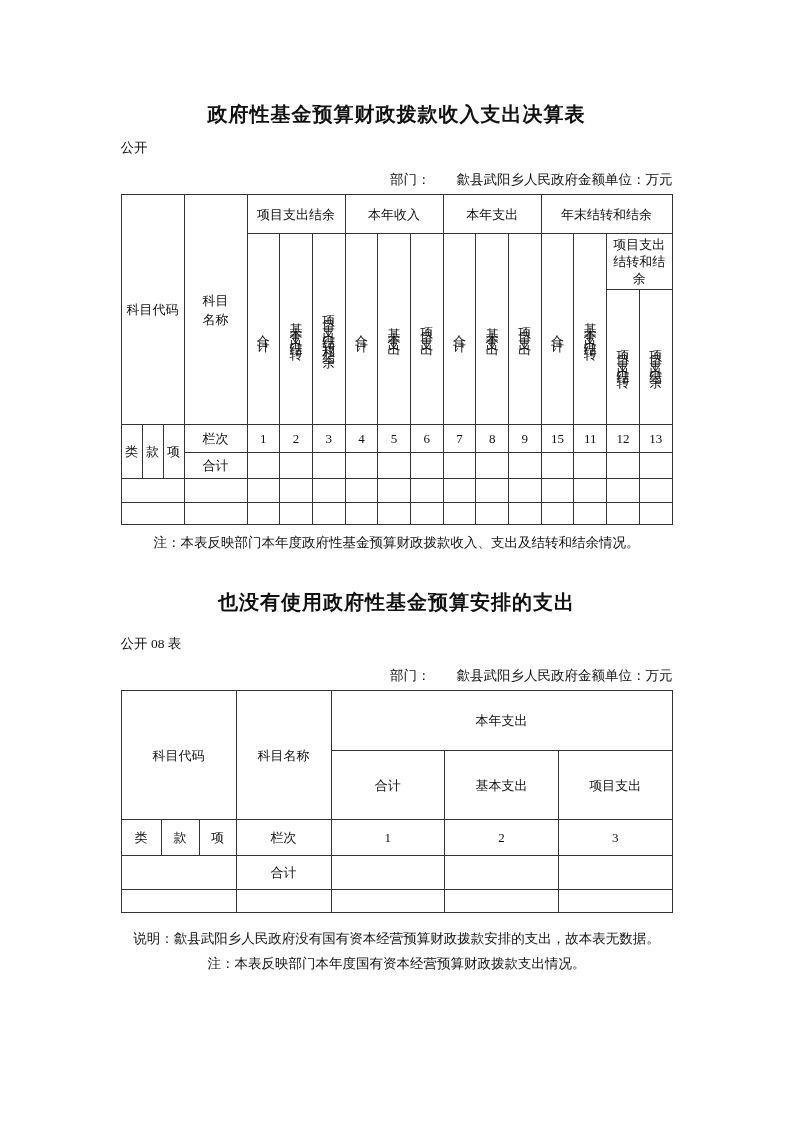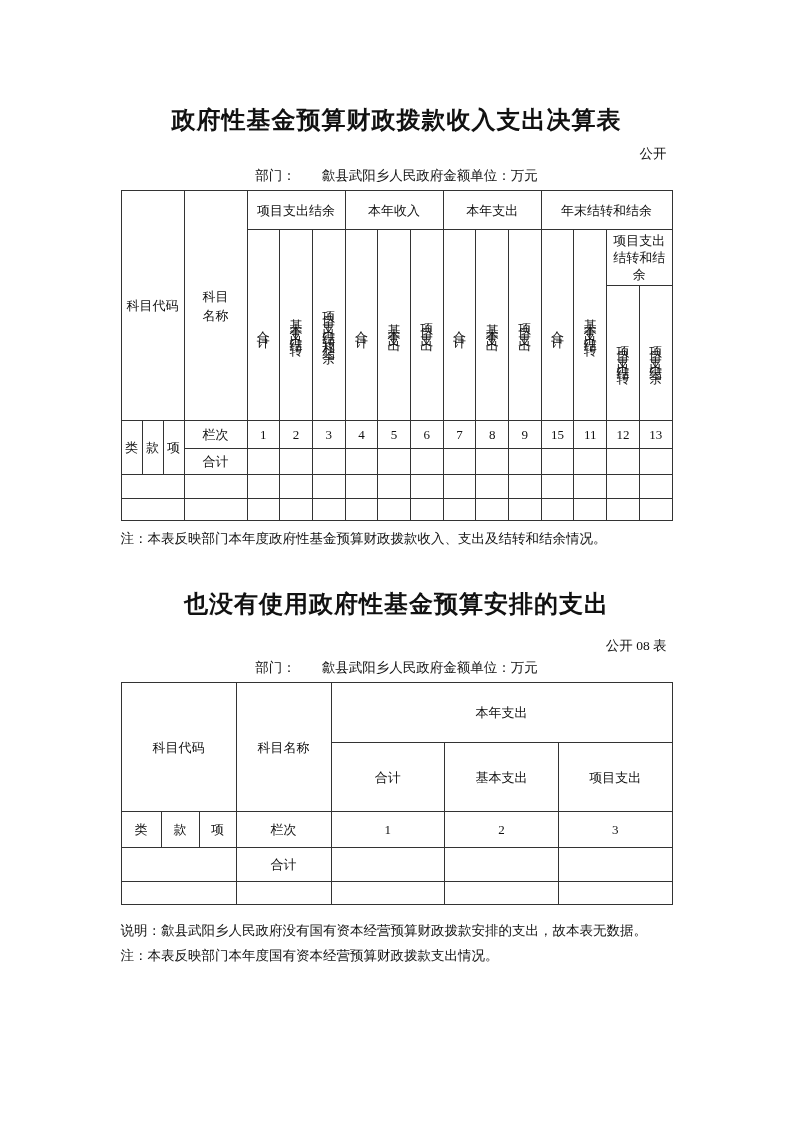--- a/index.html
+++ b/index.html
@@ -9,43 +9,43 @@
     background: #ffffff;
     color: #111;
     font-family: "Liberation Serif", "DejaVu Serif", serif;
     overflow: hidden;
   }
   .content {
     width: 552px;
     margin: 0 auto;
   }
   .doc-title {
-    margin: 6px;
+    margin: 0;
     padding-top: 101px;
-    font-size: 24px;
+    font-size: 20px;
     font-weight: bold;
     text-align: center;
     letter-spacing: 1px;
     line-height: 26px;
   }
   .doc-title.second { padding-top: 34px; }
   .meta {
-    text-align: right;
+    text-align: left;
     font-size: 13.5px;
     line-height: 21px;
     padding-right: 6px;
   }
   .meta1 { margin-top: 10px; }
   .meta2 { margin-top: 18px; }
   .dept-row {
     display: flex;
-    justify-content: center;
+    justify-content: flex-end;
     font-size: 13.5px;
     line-height: 20px;
-    margin-top: 2px;
+    margin-top: 12px;
     margin-bottom: 4px;
   }
   .dept-left .dept-value { margin-left: 26px; }
   table {
     border-collapse: collapse;
     table-layout: fixed;
     width: 552px;
     border: 1.5px solid #333;
   }
   td {
@@ -66,21 +66,21 @@
     line-height: 1;
     letter-spacing: 5px;
   }
   
   .w2 { display: inline-block; width: 2.3em; line-height: 19px; }
   .notes {
     font-size: 13.5px;
     line-height: 25px;
     margin-top: 5px;
   }
-  .notes p { margin: 0; }
+  .notes p { margin: 0; text-align: center; }
 </style>
 </head>
 <body>
 
 <div class="content">
 
   <h1 class="doc-title">政府性基金预算财政拨款收入支出决算表</h1>
 
   <div class="meta meta1">
     <div>公开</div>

